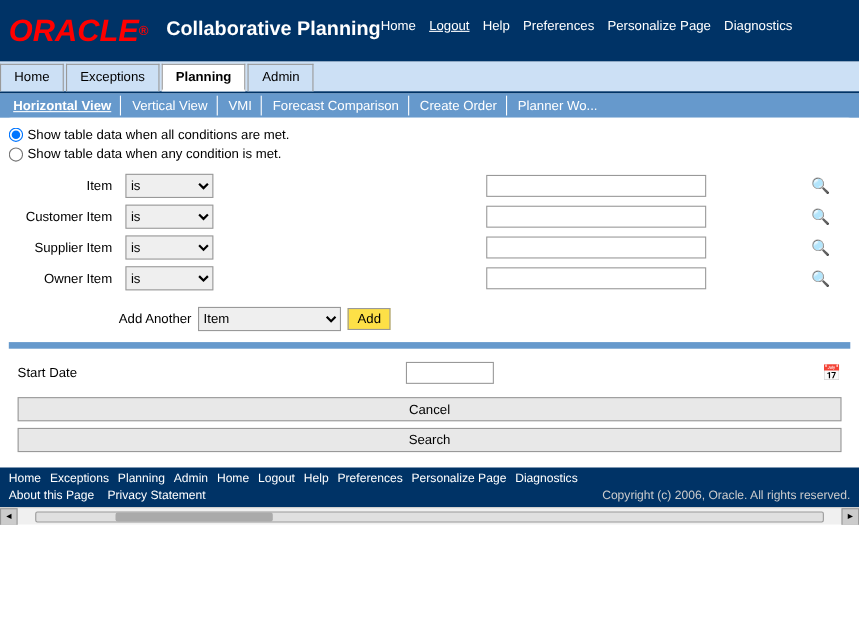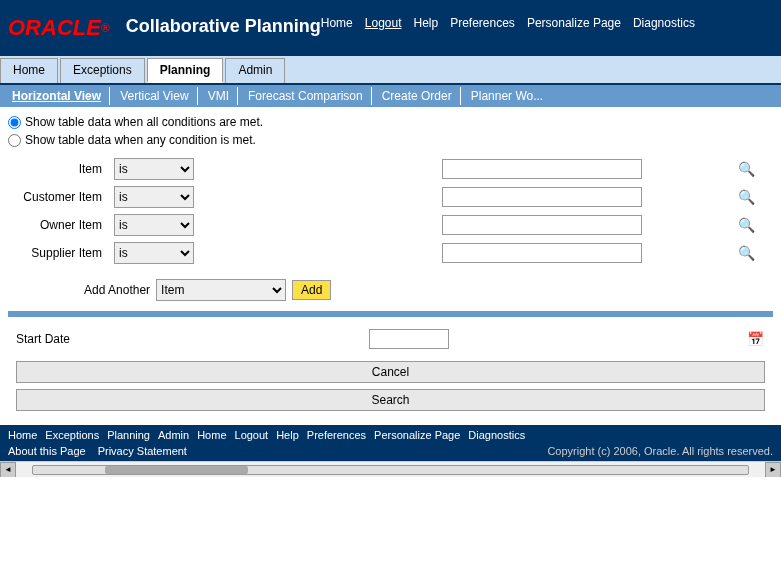--- a/index.html
+++ b/index.html
@@ -1,21 +1,21 @@
 <!DOCTYPE html>
 <html><head>
   <meta charset="utf-8">
   <style>
     * { margin: 0; padding: 0; box-sizing: border-box; }
     body { font-family: Arial, sans-serif; font-size: 12px; background: #fff; width: 781px; overflow-x: hidden; }
 
     
     .header { background: #003366; display: flex; align-items: center; padding: 4px 8px; height: 56px; }
     .oracle-logo { color: #fff; font-size: 20px; font-weight: bold; margin-right: 16px; display: flex; align-items: center; }
-    .oracle-logo span.oracle-text { color: #ff0000; font-style: italic; font-size: 22px; font-weight: bold; }
+    .oracle-logo span.oracle-text { color: #ff0000; font-style: italic; font-size: 28px; font-weight: bold; }
     .oracle-logo span.oracle-r { color: #ff0000; font-size: 12px; vertical-align: super; }
     .header-right { display: flex; flex-direction: row; }
     .app-title { color: #fff; font-size: 18px; font-weight: bold; margin-bottom: 4px; }
     .top-nav { display: flex; gap: 12px; }
     .top-nav a { color: #fff; text-decoration: none; font-size: 12px; }
     .top-nav a.underline { text-decoration: underline; }
 
     
     .tab-row { background: #cce0f5; display: flex; border-bottom: 2px solid #003366; }
     .tab { padding: 4px 12px; font-size: 12px; cursor: pointer; border: 1px solid #999; border-bottom: none; background: #e8f0f8; margin-right: 2px; margin-top: 2px; }
@@ -38,21 +38,21 @@
 
     
     .filter-table { width: 100%; border-collapse: collapse; margin-bottom: 8px; }
     .filter-table td { padding: 3px 6px; vertical-align: middle; }
     .filter-label { text-align: right; font-size: 12px; width: 100px; }
     .filter-select { width: 80px; font-size: 12px; height: 22px; border: 1px solid #999; }
     .filter-input { width: 200px; height: 20px; border: 1px solid #999; font-size: 12px; }
     .search-icon-btn { background: none; border: none; cursor: pointer; font-size: 14px; }
 
     
-    .add-row { display: flex; align-items: center; gap: 6px; margin: 4px 0 0 76px; padding: 4px 0; }
+    .add-row { display: flex; align-items: center; gap: 6px; margin: 4px 0 0 100px; padding: 4px 0; }
     .add-row label { font-size: 12px; }
     .add-row select { width: 130px; height: 22px; font-size: 12px; border: 1px solid #999; }
     .add-btn { background: #fde047; border: 1px solid #999; padding: 2px 8px; font-size: 12px; cursor: pointer; }
 
     
     .divider { height: 6px; background: #6699cc; margin: 6px 0; }
 
     
     .start-date-row { display: flex; align-items: center; gap: 8px; padding: 6px 8px; justify-content: space-between; }
     .start-date-row label { font-size: 12px; }
@@ -162,39 +162,39 @@
       <td>
         <input type="text" class="filter-input" style="">
       </td>
       <td>
         <button class="search-icon-btn">
           <span class="magnify">🔍</span>
         </button>
       </td>
     </tr>
     <tr>
+      <td class="filter-label">Supplier Item</td>
+      <td>
+        <select class="filter-select">
+          <option>is</option>
+          <option>is not</option>
+        </select>
+      </td>
+      <td></td>
+      <td>
+        <input type="text" class="filter-input" style="">
+      </td>
+      <td>
+        <button class="search-icon-btn">
+          <span class="magnify">🔍</span>
+        </button>
+      </td>
+    </tr>
+    <tr>
       <td class="filter-label">Owner Item</td>
-      <td>
-        <select class="filter-select">
-          <option>is</option>
-          <option>is not</option>
-        </select>
-      </td>
-      <td></td>
-      <td>
-        <input type="text" class="filter-input" style="">
-      </td>
-      <td>
-        <button class="search-icon-btn">
-          <span class="magnify">🔍</span>
-        </button>
-      </td>
-    </tr>
-    <tr>
-      <td class="filter-label">Supplier Item</td>
       <td>
         <select class="filter-select">
           <option>is</option>
           <option>is not</option>
         </select>
       </td>
       <td></td>
       <td>
         <input type="text" class="filter-input" style="">
       </td>

